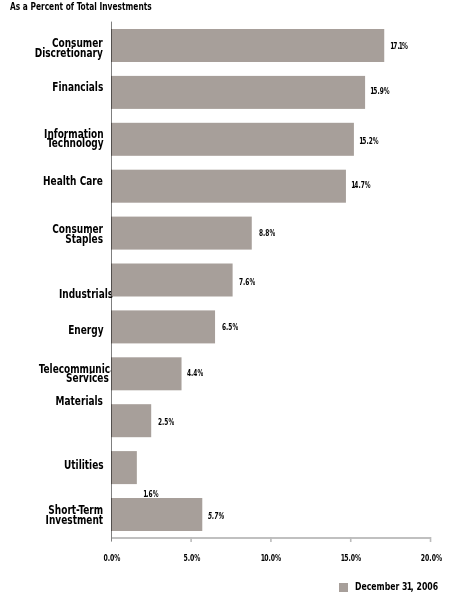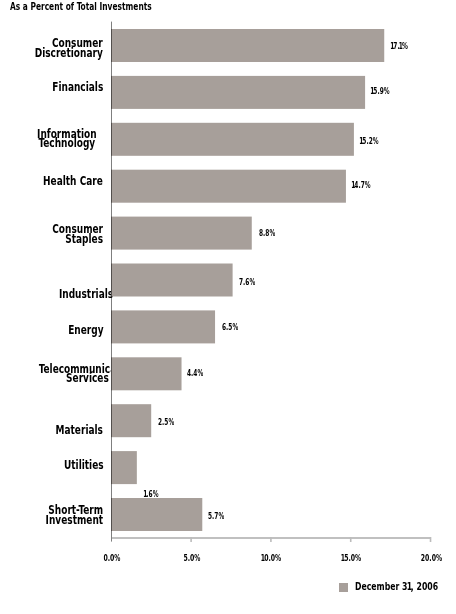--- a/index.html
+++ b/index.html
@@ -62,42 +62,42 @@
       <line x1="191.1075" y1="537" x2="191.1075" y2="542" stroke="#bcbcbc" stroke-width="1.6"></line>
       <line x1="270.91499999999996" y1="537" x2="270.91499999999996" y2="542" stroke="#bcbcbc" stroke-width="1.6"></line>
       <line x1="350.72249999999997" y1="537" x2="350.72249999999997" y2="542" stroke="#bcbcbc" stroke-width="1.6"></line>
       <line x1="430.53" y1="537" x2="430.53" y2="542" stroke="#bcbcbc" stroke-width="1.6"></line>
     </g>
 </svg>
 
 <div id="cat-labels">
     <div class="cat-label" style="right: 352.8px; width: 84px; top: 39.2px;"><span class="cond" style="transform-origin: right top; transform: scaleX(0.832) translateZ(0px); white-space: normal; display: inline-block;">Consumer<br>Discretionary</span></div>
     <div class="cat-label" style="right: 352.8px; width: 84px; top: 82.6px;"><span class="cond" style="transform-origin: right top; transform: scaleX(0.832) translateZ(0px); white-space: normal; display: inline-block;">Financials</span></div>
-    <div class="cat-label" style="right: 352.8px; width: 84px; top: 129.5px; text-align: center;"><span class="cond" style="transform-origin: right top; transform: scaleX(0.832) translateZ(0px); white-space: normal; display: inline-block;">Information<br>Technology</span></div>
+    <div class="cat-label" style="right: 352.8px; width: 84px; top: 129.5px;"><span class="cond" style="transform-origin: right top; transform: scaleX(0.832) translateZ(0px); white-space: normal; display: inline-block;">Information<br>Technology</span></div>
     <div class="cat-label" style="right: 352.8px; width: 84px; top: 177.2px;"><span class="cond" style="transform-origin: right top; transform: scaleX(0.832) translateZ(0px); white-space: normal; display: inline-block;">Health Care</span></div>
     <div class="cat-label" style="right: 352.8px; width: 84px; top: 224.6px;"><span class="cond" style="transform-origin: right top; transform: scaleX(0.832) translateZ(0px); white-space: normal; display: inline-block;">Consumer<br>Staples</span></div>
     <div class="cat-label" style="right: 343px; width: 84px; top: 273.7px; margin-top: 16px;"><span class="cond" style="transform-origin: right top; transform: scaleX(0.832) translateZ(0px); white-space: normal; display: inline-block;">Industrials</span></div>
     <div class="cat-label" style="right: 352.8px; width: 84px; top: 325.6px;"><span class="cond" style="transform-origin: right top; transform: scaleX(0.832) translateZ(0px); white-space: normal; display: inline-block;">Energy</span></div>
     <div class="cat-label" style="right: 352.8px; width: 84px; top: 364.5px; text-align: center;"><span class="cond" style="transform-origin: right top; transform: scaleX(0.832) translateZ(0px); white-space: normal; display: inline-block;">Telecommunication<br>Services</span></div>
-    <div class="cat-label" style="right: 352.8px; width: 84px; top: 426px;"><span class="cond" style="transform-origin: right top; transform: scaleX(0.832) translateZ(0px); white-space: normal; display: inline-block;">Materials</span></div>
+    <div class="cat-label" style="right: 352.8px; width: 84px; top: 397px;"><span class="cond" style="transform-origin: right top; transform: scaleX(0.832) translateZ(0px); white-space: normal; display: inline-block;">Materials</span></div>
     <div class="cat-label" style="right: 352.8px; width: 84px; top: 460.6px;"><span class="cond" style="transform-origin: right top; transform: scaleX(0.832) translateZ(0px); white-space: normal; display: inline-block;">Utilities</span></div>
     <div class="cat-label" style="right: 352.8px; width: 84px; top: 505.7px;"><span class="cond" style="transform-origin: right top; transform: scaleX(0.832) translateZ(0px); white-space: normal; display: inline-block;">Short-Term<br>Investment</span></div>
   </div>
 <div id="val-labels">
     <div class="val-label" style="left: 391.3px; top: 42.95px;"><span class="cond"><span class="one"><i>1</i></span>7.<span class="one"><i>1</i></span>%</span></div>
     <div class="val-label" style="left: 370.5px; top: 88.45px;"><span class="cond"><span class="one"><i>1</i></span>5.9%</span></div>
     <div class="val-label" style="left: 360.1px; top: 137.55px;"><span class="cond"><span class="one"><i>1</i></span>5.2%</span></div>
     <div class="val-label" style="left: 352.2px; top: 181.55px;"><span class="cond"><span class="one"><i>1</i></span>4.7%</span></div>
     <div class="val-label" style="left: 258.6px; top: 230.45px;"><span class="cond">8.8%</span></div>
     <div class="val-label" style="left: 238.8px; top: 278.65px;"><span class="cond">7.6%</span></div>
     <div class="val-label" style="left: 222px; top: 324.35px;"><span class="cond">6.5%</span></div>
     <div class="val-label" style="left: 187.4px; top: 370.25px;"><span class="cond">4.4%</span></div>
     <div class="val-label" style="left: 157.9px; top: 418.55px;"><span class="cond">2.5%</span></div>
     <div class="val-label" style="left: 143.7px; top: 463.95px; margin-top: 27px;"><span class="cond"><span class="one"><i>1</i></span>.6%</span></div>
-    <div class="val-label" style="left: 207.9px; top: 513.05px;"><span class="cond">5.7%</span></div>
+    <div class="val-label" style="left: 207.9px; top: 513.05px; font-style: italic;"><span class="cond">5.7%</span></div>
   </div>
 <div id="xtick-labels">
     <div class="xtick-label" style="left: 87px; width: 50px; top: 547px;"><span class="cond" style="transform-origin: center top; transform: scaleX(0.855) translateZ(0px);">0.0%</span></div>
     <div class="xtick-label" style="left: 166.807px; width: 50px; top: 547px;"><span class="cond" style="transform-origin: center top; transform: scaleX(0.855) translateZ(0px);">5.0%</span></div>
     <div class="xtick-label" style="left: 246.615px; width: 50px; top: 547px;"><span class="cond" style="transform-origin: center top; transform: scaleX(0.855) translateZ(0px);"><span class="one"><i>1</i></span>0.0%</span></div>
     <div class="xtick-label" style="left: 326.422px; width: 50px; top: 547px;"><span class="cond" style="transform-origin: center top; transform: scaleX(0.855) translateZ(0px);"><span class="one"><i>1</i></span>5.0%</span></div>
     <div class="xtick-label" style="left: 406.23px; width: 50px; top: 547px;"><span class="cond" style="transform-origin: center top; transform: scaleX(0.855) translateZ(0px);">20.0%</span></div>
   </div>
 
 <div id="legend">

